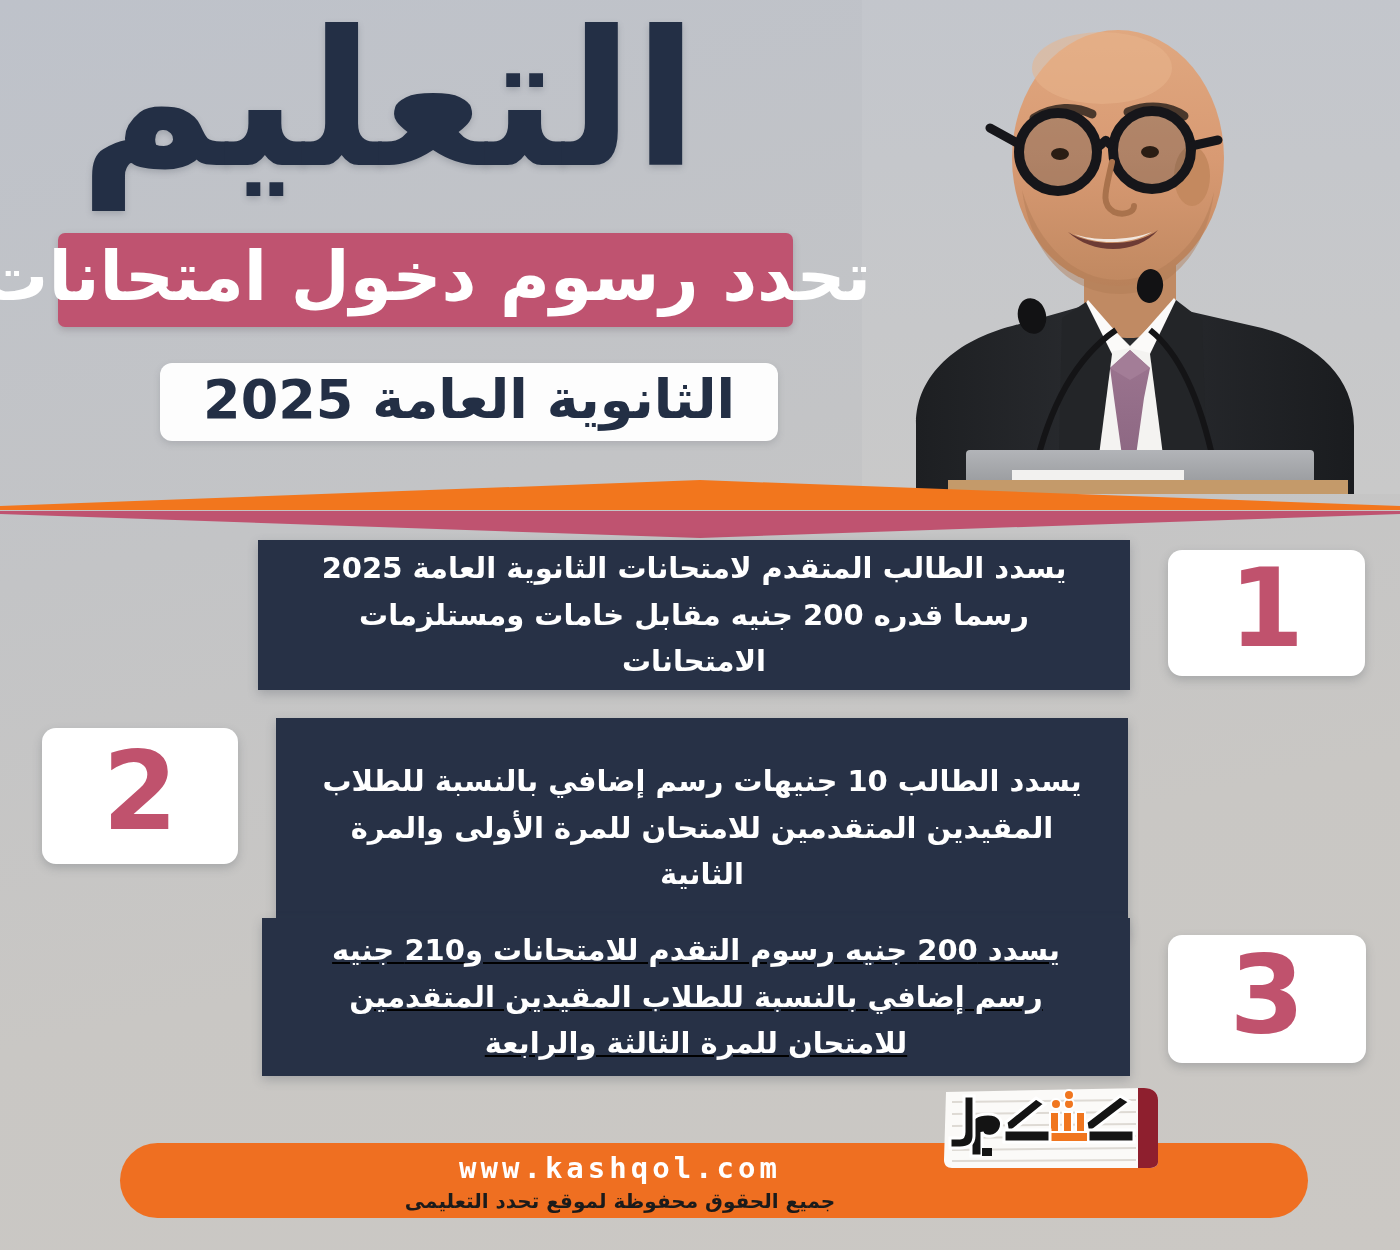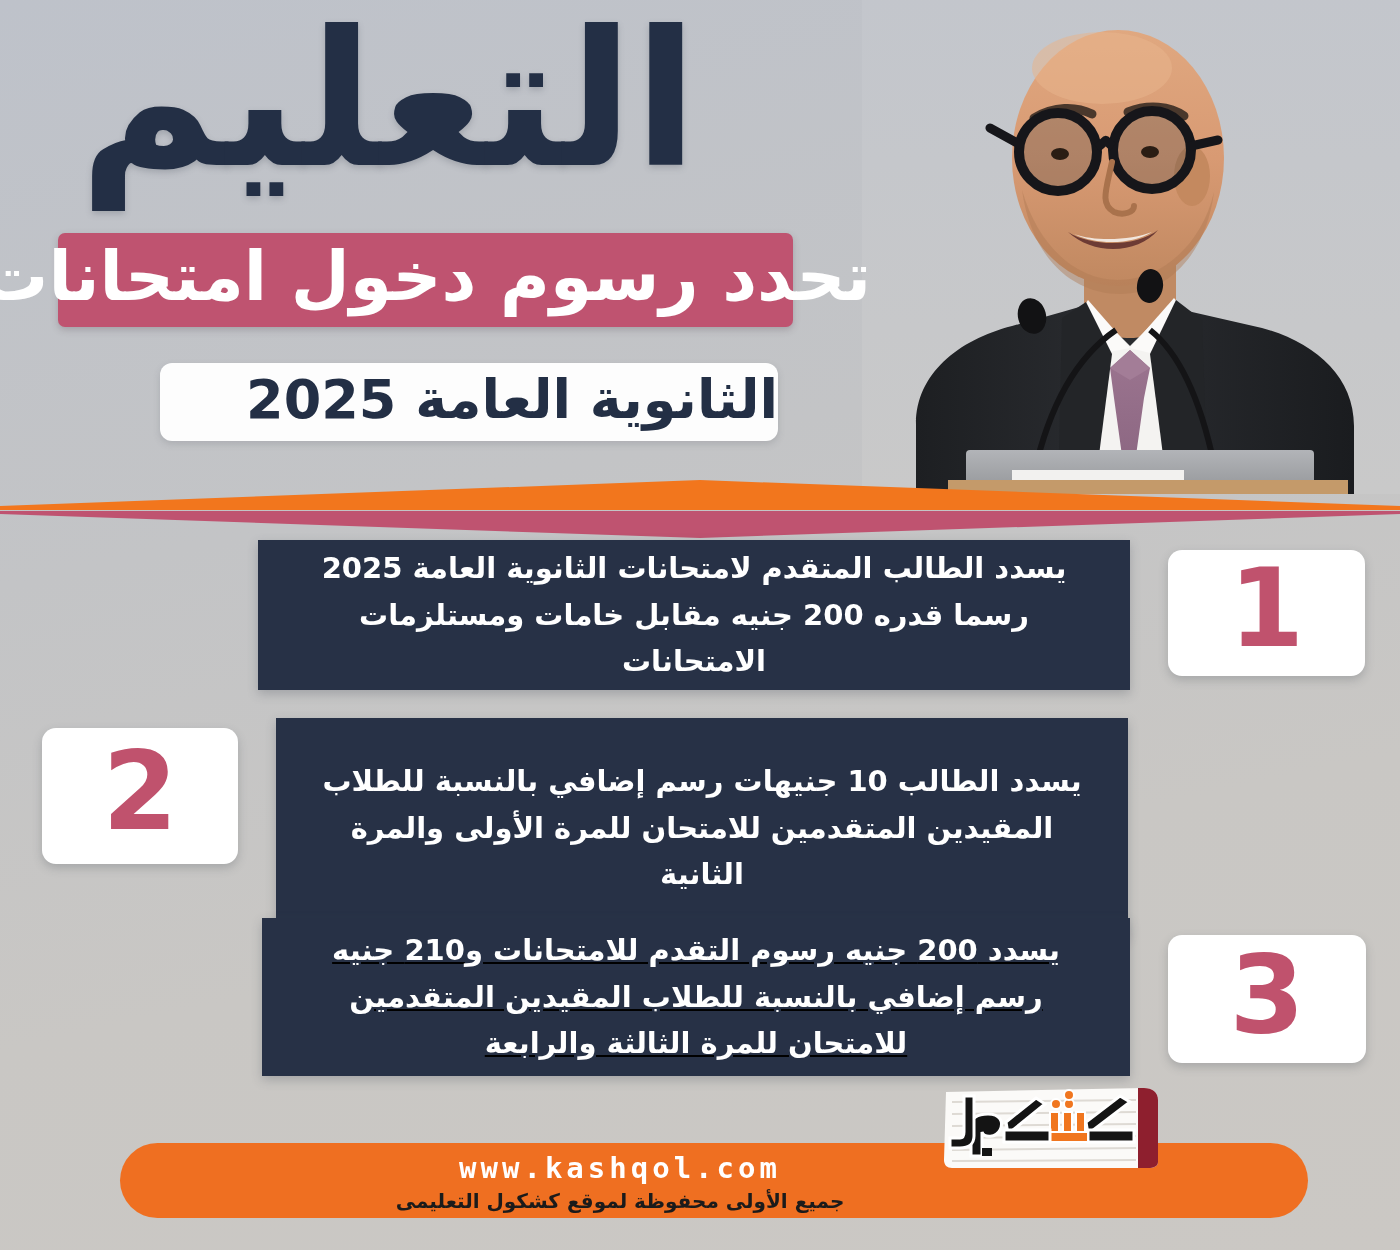--- a/index.html
+++ b/index.html
@@ -49,21 +49,21 @@
   .pink-band span{
     font-size:68px;font-weight:bold;color:#ffffff;line-height:1;
     direction:rtl;white-space:nowrap;
     padding-bottom:6px;
   }
   .white-band{
     position:absolute;left:160px;top:363px;width:618px;height:78px;
     background:#fdfdfd;
     border-radius:12px;
     box-shadow:0 3px 7px rgba(90,95,105,.22);
-    display:flex;align-items:center;
+    display:flex;align-items:center;justify-content:center;
   }
   .white-band span{
     font-size:54px;font-weight:bold;color:#232f45;line-height:1;
     direction:rtl;white-space:nowrap;padding-bottom:5px;
   }
 
   
   #divider{position:absolute;left:0;top:470px;width:1400px;height:70px;}
 
   
@@ -252,21 +252,21 @@
 
   <div class="point-box" id="box3">
     <p>يسدد 200 جنيه رسوم التقدم للامتحانات و210 جنيه رسم إضافي بالنسبة للطلاب المقيدين المتقدمين للامتحان للمرة الثالثة والرابعة</p>
   </div>
   <div class="badge" id="badge3">
     <span>3</span>
   </div>
 
   <div id="footer-bar">
     <div id="footer-url">www.kashqol.com</div>
-    <div id="footer-rights">جميع الأولى محفوظة لموقع كشكول التعليمى</div>
+    <div id="footer-rights">جميع الحقوق محفوظة لموقع تحدد التعليمى</div>
   </div>
 
   <div id="logo">
     <svg width="230" height="88" viewBox="0 0 230 88" aria-hidden="true">
 
       <path d="M8 10 L206 6 C214 6 220 10 220 18 L220 80 C220 84 216 86 210 86 L14 86 C9 86 6 83 6 78 Z" fill="#fbfaf8"></path>
 
       <path d="M206 6 C214 6 220 10 220 18 L220 80 C220 84 216 86 210 86 L200 86 L200 6 Z" fill="#8e1f2e"></path>
 
       <g stroke="#dedad4" stroke-width="2">

